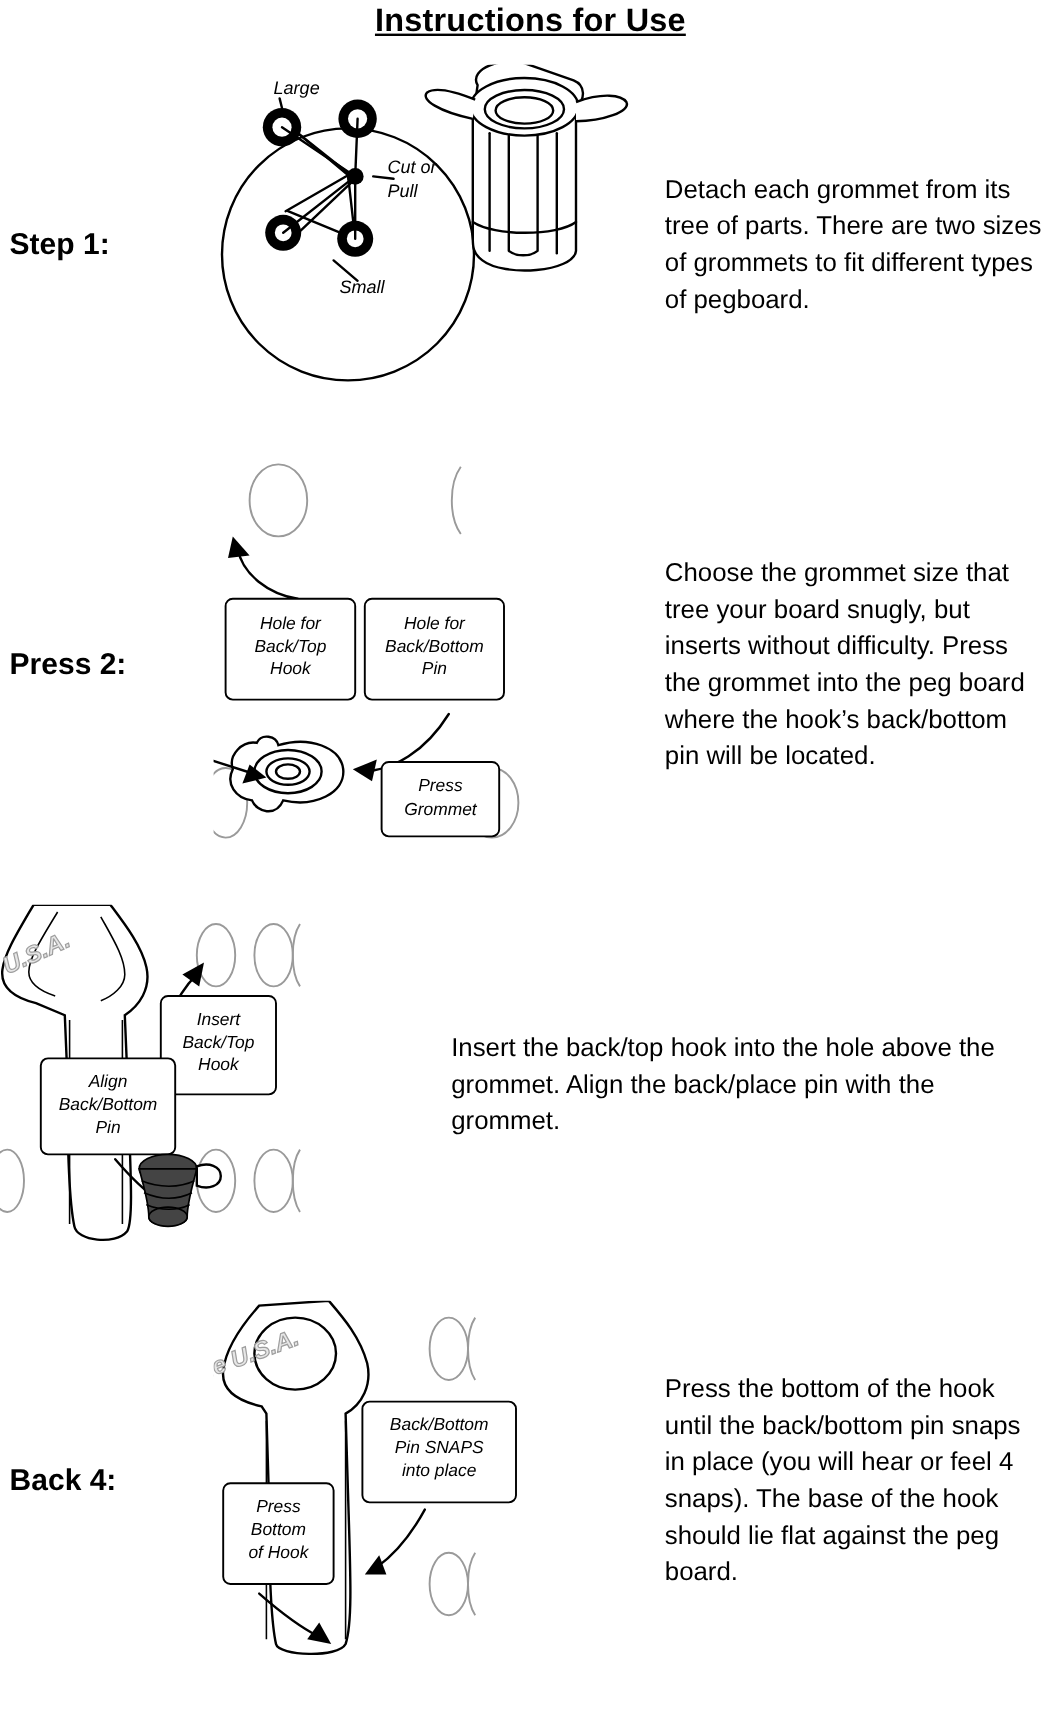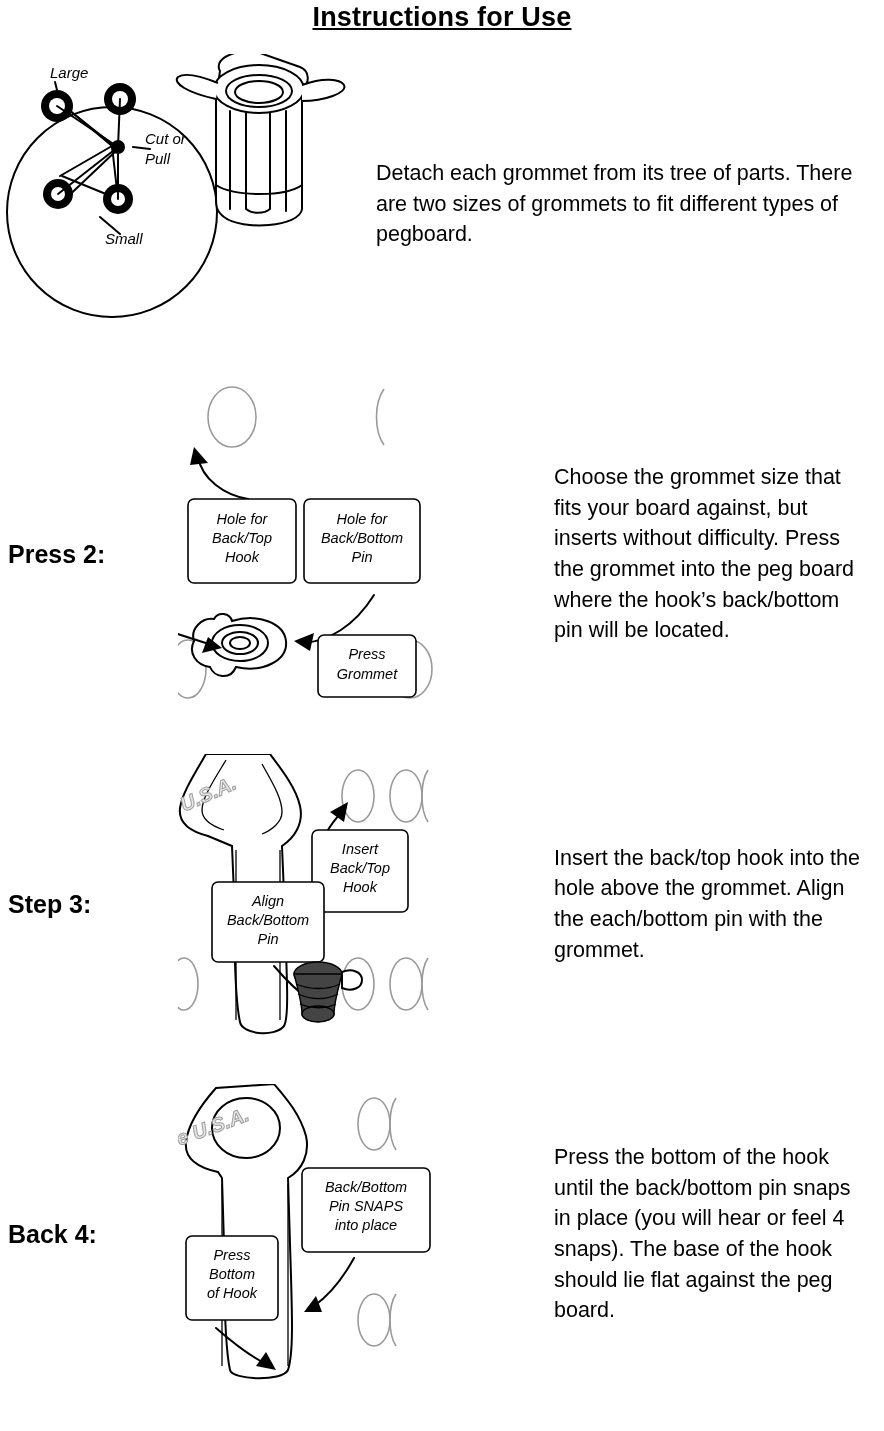--- a/index.html
+++ b/index.html
@@ -105,20 +105,21 @@
     stroke: #9e9e9e;
     stroke-width: 1;
   }
 </style>
 </head>
 <body>
 
 <h1 class="page-title">Instructions for Use</h1>
 
 <div class="step-row" id="row-1">
+  <div class="step-label">Step 1:</div>
   <div class="step-figure">
     <svg class="fig-svg" width="370" height="300" viewBox="0 0 370 300" xmlns="http://www.w3.org/2000/svg">
 
       <circle cx="112" cy="158" r="105" class="ink"></circle>
 
       <g>
         <line x1="60" y1="58" x2="60" y2="58" class="ink"></line>
         <path d="M55 45 L118 95" class="ink" stroke-width="3"></path>
         <path d="M118 95 L60 150" class="ink" stroke-width="3"></path>
         <path d="M118 95 L118 95" class="ink"></path>
@@ -224,25 +225,24 @@
         <ellipse cx="48" cy="28" rx="18" ry="11" class="ink" stroke-width="1.6"></ellipse>
         <ellipse cx="48" cy="28" rx="10" ry="6" class="ink" stroke-width="1.4"></ellipse>
       </g>
 
       <g>
         <path d="M-16 250 L34 266" class="ink" stroke-width="3"></path>
         <polygon points="44,269 24,274 30,258" class="fill-blk"></polygon>
       </g>
     </svg>
   </div>
-  <div class="step-text">Choose the grommet size that fits your board against, but inserts without difficulty. Press the grommet into the peg board where the hook’s back/bottom pin will be located.</div>
+  <div class="step-text">Choose the grommet size that tree your board snugly, but inserts without difficulty. Press the grommet into the peg board where the hook’s back/bottom pin will be located.</div>
 </div>
 
 <div class="step-row" id="row-3">
-  <div class="step-label">Step 3:</div>
   <div class="step-figure">
     <svg class="fig-svg" width="370" height="300" viewBox="0 0 370 300" xmlns="http://www.w3.org/2000/svg">
 
       <g>
         <ellipse cx="180" cy="42" rx="16" ry="26" class="ink-light"></ellipse>
         <ellipse cx="228" cy="42" rx="16" ry="26" class="ink-light"></ellipse>
         <path d="M250 16 C242 28 242 56 250 68" class="ink-light"></path>
         <ellipse cx="180" cy="230" rx="16" ry="26" class="ink-light"></ellipse>
         <ellipse cx="228" cy="230" rx="16" ry="26" class="ink-light"></ellipse>
         <path d="M250 204 C242 216 242 244 250 256" class="ink-light"></path>
@@ -286,21 +286,21 @@
         <ellipse cx="28" cy="12" rx="24" ry="12" class="fill-dk"></ellipse>
         <path d="M4 12 C8 28 12 40 12 52 C12 62 44 62 44 52 C44 40 48 28 52 12 Z" class="fill-dk"></path>
         <ellipse cx="28" cy="52" rx="16" ry="8" class="fill-dk"></ellipse>
         <path d="M6 22 C20 28 38 28 50 22" class="ink-thin" stroke="#fff" stroke-width="1.2"></path>
         <path d="M8 32 C22 38 36 38 48 32" class="ink-thin" stroke="#fff" stroke-width="1.2"></path>
         <path d="M10 42 C22 47 36 47 46 42" class="ink-thin" stroke="#fff" stroke-width="1.2"></path>
         <path d="M52 10 C62 6 72 10 72 18 C72 26 62 30 52 26 Z" class="fill-w"></path>
       </g>
     </svg>
   </div>
-  <div class="step-text">Insert the back/top hook into the hole above the grommet. Align the each/bottom pin with the grommet.</div>
+  <div class="step-text">Insert the back/top hook into the hole above the grommet. Align the back/place pin with the grommet.</div>
 </div>
 
 <div class="step-row" id="row-4">
   <div class="step-label">Back 4:</div>
   <div class="step-figure">
     <svg class="fig-svg" width="370" height="300" viewBox="0 0 370 300" xmlns="http://www.w3.org/2000/svg">
 
       <g>
         <ellipse cx="196" cy="40" rx="16" ry="26" class="ink-light"></ellipse>
         <path d="M218 14 C210 26 210 54 218 66" class="ink-light"></path>

